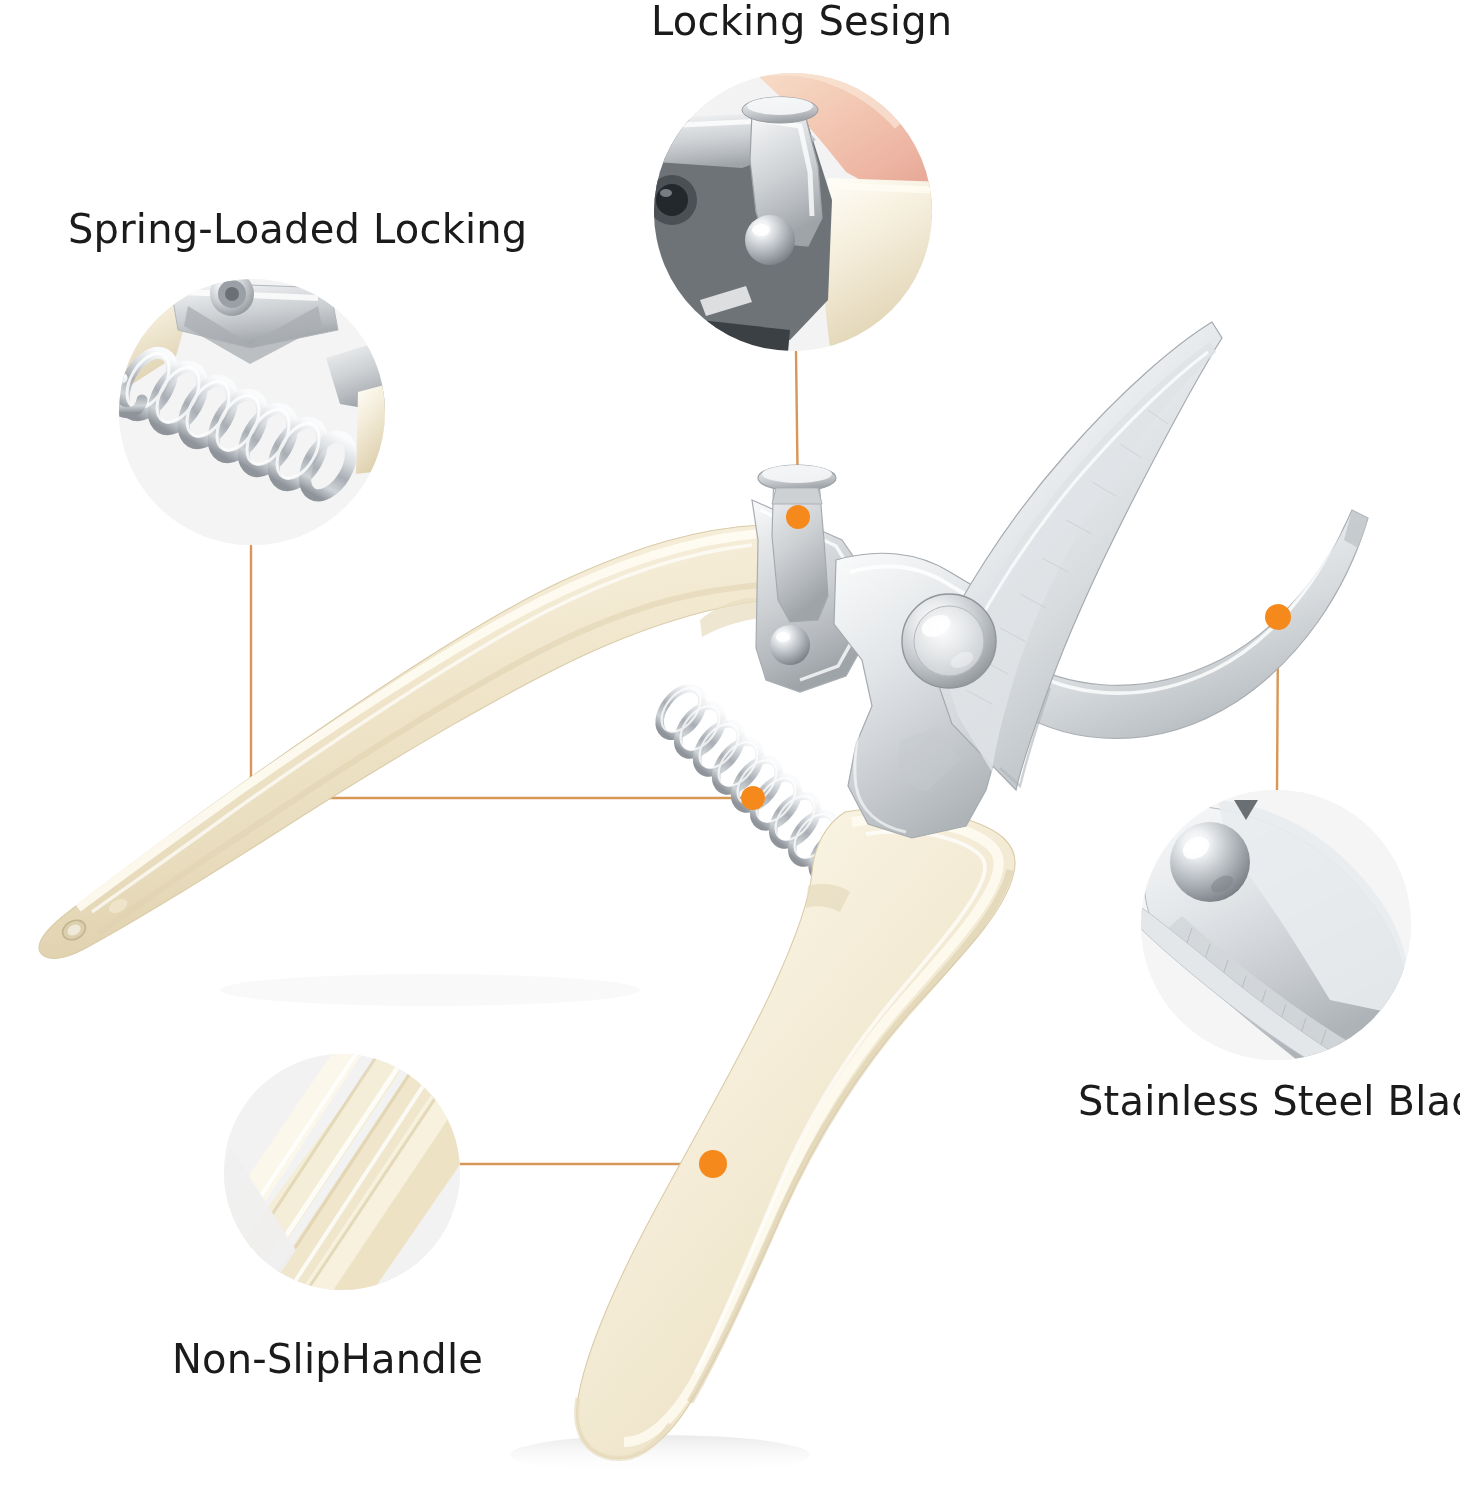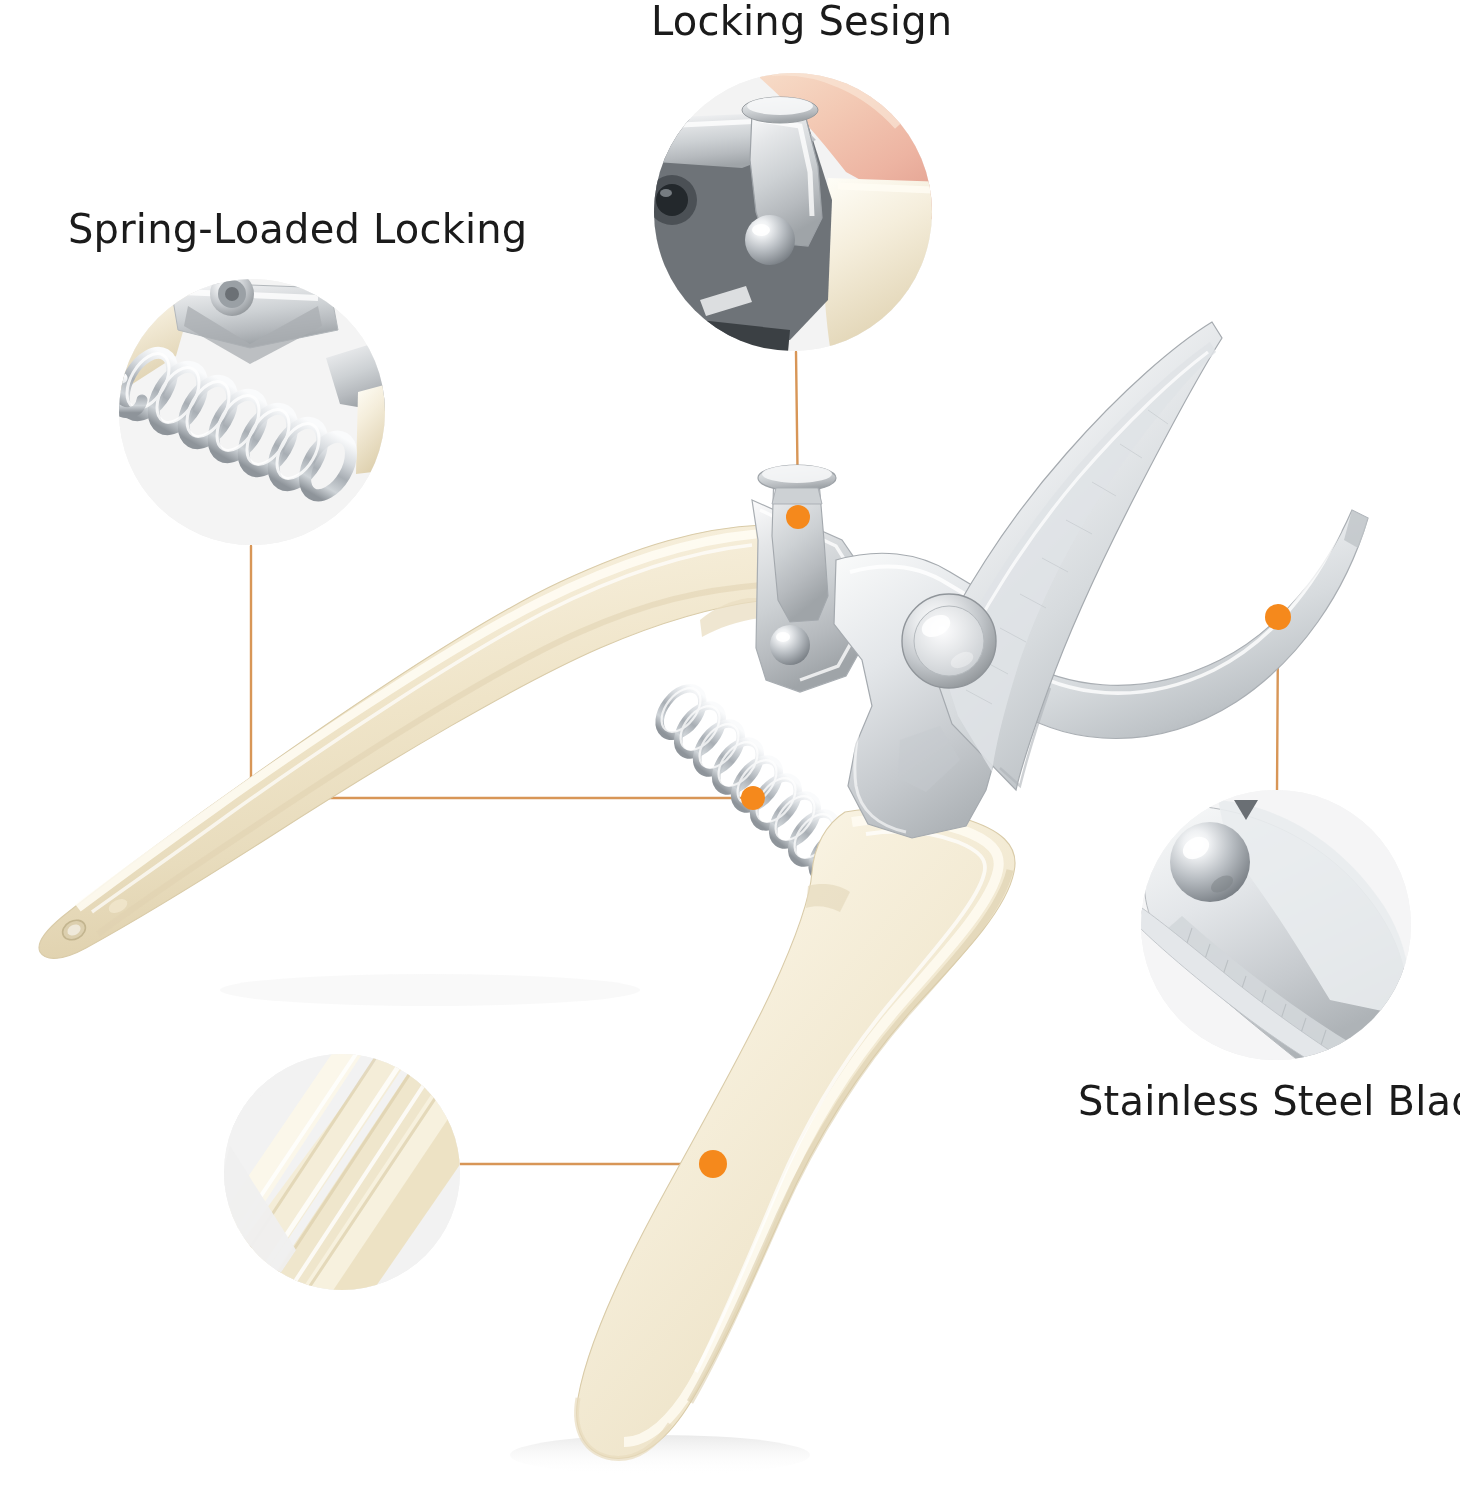--- a/index.html
+++ b/index.html
@@ -491,14 +491,15 @@
       <circle cx="713" cy="1164" r="14" fill="#F5891C"></circle>
     </g>
   </svg>
 
   <div class="label" id="label-locking">Locking Sesign</div>
 
   <div class="label" id="label-spring">Spring-Loaded Locking</div>
 
   <div class="label" id="label-blades">Stainless Steel Blades</div>
 
+  <div class="label" id="label-handle">Non-SlipHandle</div>
 
 </div>
 
 </body></html>

